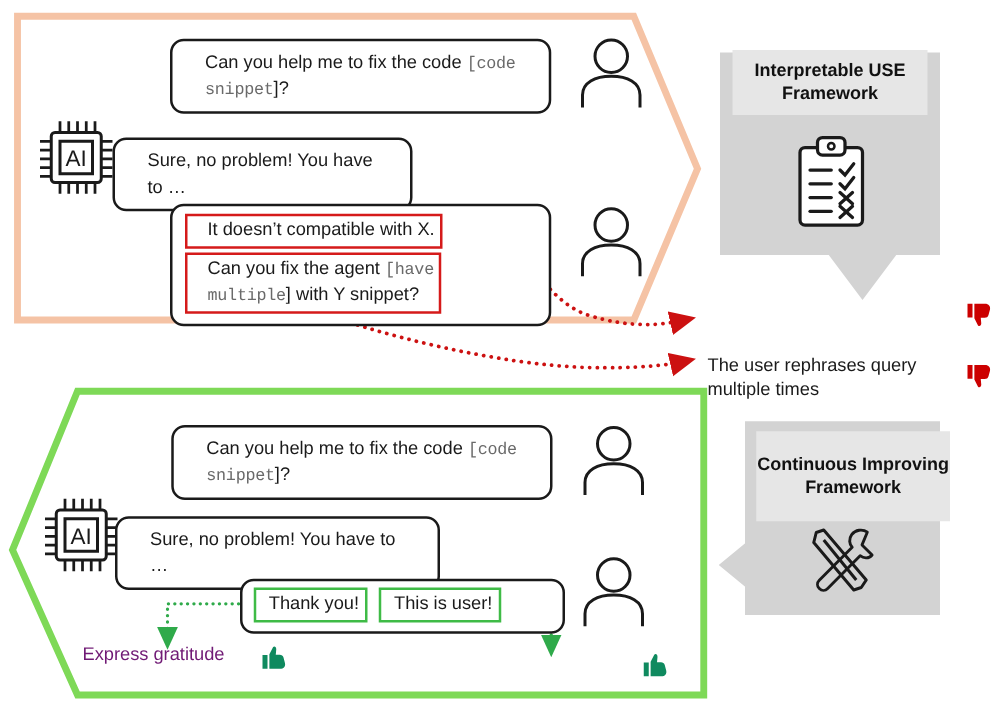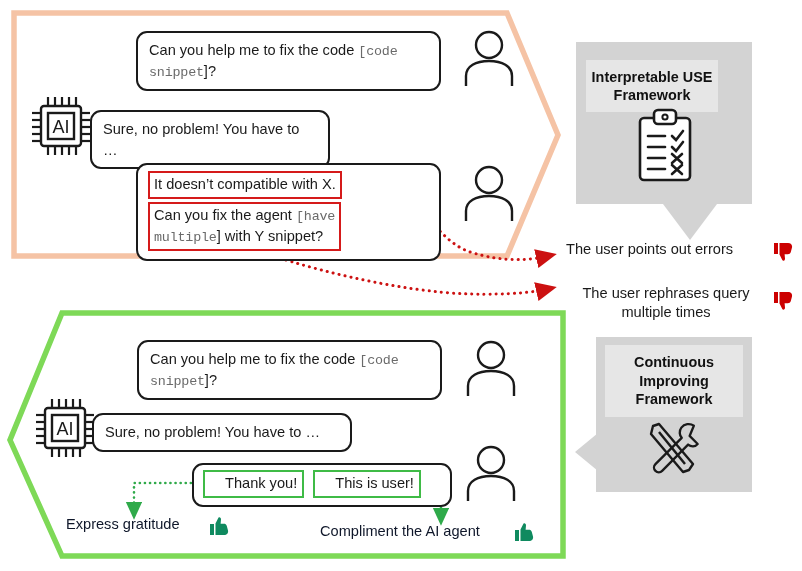--- a/index.html
+++ b/index.html
@@ -18,28 +18,28 @@
 
   
   .bubble {
     position: absolute;
     border: 2.2px solid #1a1a1a;
     border-radius: 11px;
     background: #ffffff;
     font-size: 14.6px;
     line-height: 1.42;
     color: #1a1a1a;
-    padding: 7px 11px;
+    padding: 7px 26px;
   }
   .mono { font-family: "Liberation Mono", "DejaVu Sans Mono", monospace;
           font-size: 13.4px; color: #6a6a6a; letter-spacing: -0.2px; }
 
   
-  .hl-red  { border: 2px solid #d51a1a; padding: 1px 4px 2px 4px; display: inline-block; }
-  .hl-green{ border: 2px solid #3fbb46; padding: 1px 5px 2px 20px; display: inline-block; }
+  .hl-red  { border: 2px solid #d51a1a; padding: 1px 4px 2px 16px; display: inline-block; }
+  .hl-green{ border: 2px solid #3fbb46; padding: 1px 5px 2px 10px; display: inline-block; }
 
   
   .fw-panel { position: absolute; background: #d3d3d3; }
   .fw-title {
     position: absolute;
     background: #e6e6e6;
     font-weight: bold;
     font-size: 14.4px;
     color: #111;
     text-align: center;
@@ -50,21 +50,21 @@
   
   .side-label {
     position: absolute;
     font-size: 14.6px;
     color: #1a1a1a;
     line-height: 1.32;
   }
   .bot-label {
     position: absolute;
     font-size: 14.6px;
-    color: #0f172a;
+    color: #701a75;
     white-space: nowrap;
   }
 </style>
 </head>
 <body>
 
 <div id="root">
 
   <svg class="frame-svg" width="802" height="571">
     <defs>
@@ -143,58 +143,55 @@
       <span class="mono">multiple</span><span>] with Y snippet?</span>
     </div>
   </div>
 
   <svg class="abs" style="left:458px; top:163px;" width="62" height="62" viewBox="0 0 62 62">
     <circle cx="31" cy="17" r="13" fill="none" stroke="#1a1a1a" stroke-width="2.4"></circle>
     <path d="M8,58 L8,48 C8,38 18,33 31,33 C44,33 54,38 54,48 L54,58" fill="none" stroke="#1a1a1a" stroke-width="2.4"></path>
   </svg>
 
   <div class="fw-panel" style="left:576px; top:42px; width:176px; height:162px;"></div>
-  <div class="fw-title" style="left:586px; top:60px; width:132px; height:52px;">Interpretable USE Framework</div>
+  <div class="fw-title" style="left:586px; top:40px; width:156px; height:52px;">Interpretable USE Framework</div>
 
   <svg class="abs" style="left:634px; top:108px;" width="62" height="76" viewBox="0 0 62 76">
     <rect x="6" y="10" width="50" height="62" rx="4" fill="#fff" stroke="#1a1a1a" stroke-width="2.6"></rect>
     <rect x="20" y="2" width="22" height="14" rx="4" fill="#fff" stroke="#1a1a1a" stroke-width="2.6"></rect>
     <circle cx="31" cy="9" r="2.6" fill="none" stroke="#1a1a1a" stroke-width="2"></circle>
     <g stroke="#1a1a1a" stroke-width="2.6" stroke-linecap="round">
       <line x1="14" y1="28" x2="31" y2="28"></line>
       <line x1="14" y1="39" x2="31" y2="39"></line>
       <line x1="14" y1="50" x2="31" y2="50"></line>
       <line x1="14" y1="61" x2="31" y2="61"></line>
       <polyline points="38,28 42,32 49,23" fill="none"></polyline>
       <polyline points="38,39 42,43 49,34" fill="none"></polyline>
       <line x1="38" y1="46" x2="48" y2="55"></line>
         <line x1="48" y1="46" x2="38" y2="55"></line>
       <line x1="38" y1="57" x2="48" y2="66"></line>
         <line x1="48" y1="57" x2="38" y2="66"></line>
     </g>
   </svg>
 
-  <div class="side-label" style="left:566px; top:240px; width:205px;">
-    <span>The user points out errors</span>
-  </div>
   <svg class="abs" style="left:772px; top:241px;" width="22" height="22" viewBox="0 0 22 22">
     <path d="M2,2 L6,2 L6,13 L2,13 Z" fill="#cc0000"></path>
     <path d="M7.5,2 L16,2 C19,2 20.5,4 20,6.5 L18.8,11 C18.4,12.6 17.2,13.2 15.8,13.2 L12.6,13.2 L13,17.5 C13.1,19.3 11.6,20.4 10.4,19.3 L7.5,13.6 Z" fill="#cc0000"></path>
   </svg>
 
-  <div class="side-label" style="left:566px; top:284px; width:200px;text-align:center;">
+  <div class="side-label" style="left:566px; top:284px; width:200px;">
     <span>The user rephrases query multiple times</span>
   </div>
   <svg class="abs" style="left:772px; top:290px;" width="22" height="22" viewBox="0 0 22 22">
     <path d="M2,2 L6,2 L6,13 L2,13 Z" fill="#cc0000"></path>
     <path d="M7.5,2 L16,2 C19,2 20.5,4 20,6.5 L18.8,11 C18.4,12.6 17.2,13.2 15.8,13.2 L12.6,13.2 L13,17.5 C13.1,19.3 11.6,20.4 10.4,19.3 L7.5,13.6 Z" fill="#cc0000"></path>
   </svg>
 
   <div class="fw-panel" style="left:596px; top:337px; width:156px; height:155px;"></div>
-  <div class="fw-title" style="left:605px; top:345px; width:138px; height:72px;">Continuous Improving Framework</div>
+  <div class="fw-title" style="left:605px; top:345px; width:155px; height:72px;">Continuous Improving Framework</div>
 
   <svg class="abs" style="left:645px; top:420px;" width="62" height="62" viewBox="0 0 62 62">
     <g stroke="#1a1a1a" stroke-width="2.4" fill="none" stroke-linejoin="round">
 
       <path d="M8,6 L14,4 L48,44 L44,50 L38,52 L6,14 Z"></path>
       <line x1="14" y1="12" x2="40" y2="44"></line>
 
       <path d="M54,6 C50,3 44,4 41,8 C38.4,11.5 39,16 41.4,18.6 L14,46 C12,48 12,51 14,53 C16,55 19,55 21,53 L48,25.6 C51,28 55.4,28.2 58,25 L49.6,16.6 Z" transform="translate(-3,0) scale(0.96)"></path>
     </g>
   </svg>
@@ -253,21 +250,18 @@
   </svg>
 
   <div class="bot-label" style="left:66px; top:516px;">
     <span>Express gratitude</span>
   </div>
   <svg class="abs" style="left:208px; top:515px;" width="22" height="22" viewBox="0 0 22 22">
     <path d="M2,9 L6,9 L6,20 L2,20 Z" fill="#0f8a5f"></path>
     <path d="M7.5,8.4 L10.4,2.7 C11.6,1.6 13.1,2.7 13,4.5 L12.6,8.8 L15.8,8.8 C17.2,8.8 18.4,9.4 18.8,11 L20,15.5 C20.5,18 19,20 16,20 L7.5,20 Z" fill="#0f8a5f"></path>
   </svg>
 
-  <div class="bot-label" style="left:320px; top:523px;">
-    <span>Compliment the AI agent</span>
-  </div>
   <svg class="abs" style="left:513px; top:521px;" width="22" height="22" viewBox="0 0 22 22">
     <path d="M2,9 L6,9 L6,20 L2,20 Z" fill="#0f8a5f"></path>
     <path d="M7.5,8.4 L10.4,2.7 C11.6,1.6 13.1,2.7 13,4.5 L12.6,8.8 L15.8,8.8 C17.2,8.8 18.4,9.4 18.8,11 L20,15.5 C20.5,18 19,20 16,20 L7.5,20 Z" fill="#0f8a5f"></path>
   </svg>
 
 </div>
 
 </body></html>

